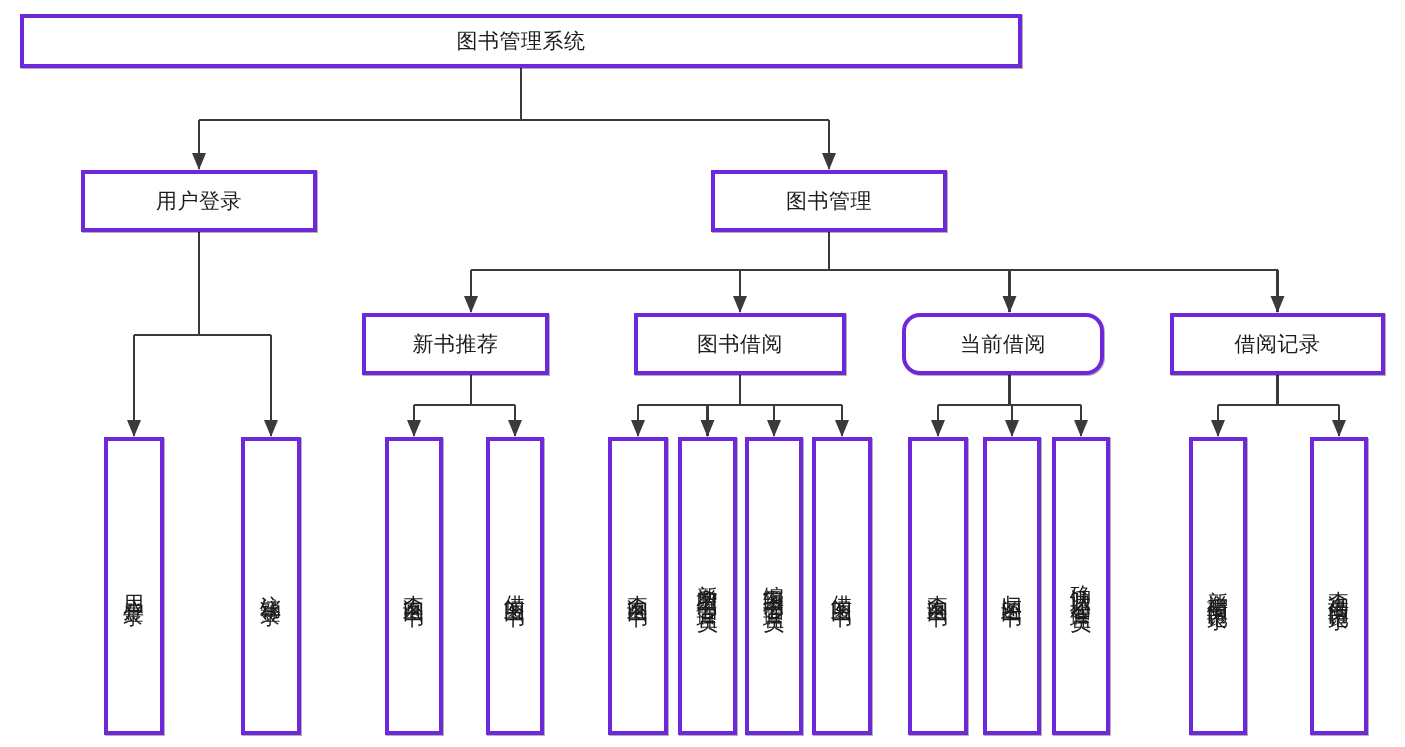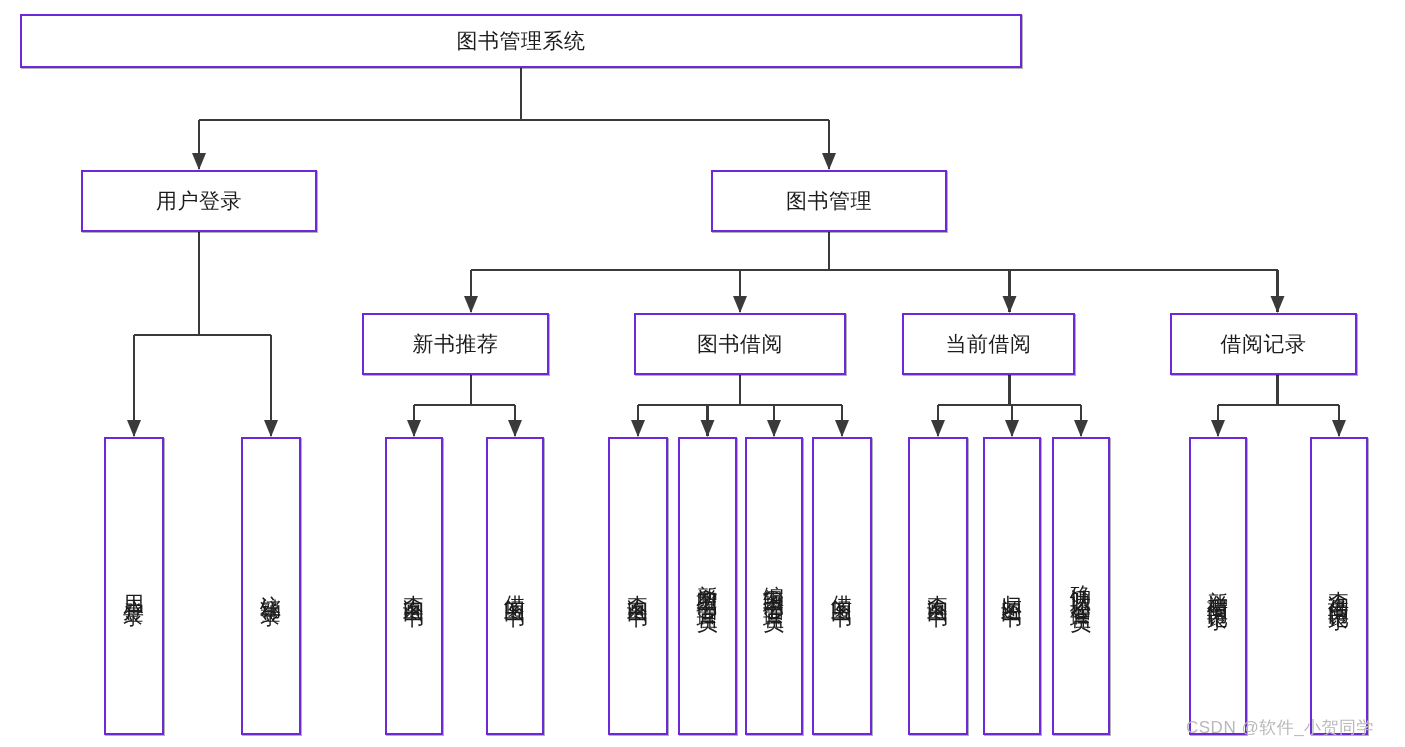--- a/index.html
+++ b/index.html
@@ -17,21 +17,21 @@
   #diagram-root {
     position: absolute;
     left: 0;
     top: 0;
     width: 1405px;
     height: 747px;
   }
   .node-box {
     position: absolute;
     background: #ffffff;
-    border: 2px solid #6d28d9;
+    border: 4px solid #6d28d9;
     box-sizing: border-box;
     box-shadow: 1px 1px 0 rgba(0,0,0,0.30);
   }
   .node-label-h {
     position: absolute;
     left: 0; right: 0; top: 0; bottom: 0;
     display: flex;
     align-items: center;
     justify-content: center;
     font-size: 21px;
@@ -138,24 +138,24 @@
       </div>
       <div class="node-box" style="left: 711px; top: 170px; width: 236px; height: 62px; padding-left: 12px;">
         <div class="node-label-h">图书管理</div>
       </div>
       <div class="node-box" style="left: 362px; top: 313px; width: 187px; height: 62px;">
         <div class="node-label-h">新书推荐</div>
       </div>
       <div class="node-box" style="left: 634px; top: 313px; width: 212px; height: 62px; text-decoration: underline;">
         <div class="node-label-h">图书借阅</div>
       </div>
-      <div class="node-box" style="left: 902px; top: 313px; width: 173px; height: 62px;">
+      <div class="node-box" style="left: 902px; top: 313px; width: 202px; height: 62px; border-radius: 18px;">
         <div class="node-label-h">当前借阅</div>
       </div>
-      <div class="node-box" style="left: 1170px; top: 313px; width: 187px; height: 62px;">
+      <div class="node-box" style="left: 1170px; top: 313px; width: 215px; height: 62px;">
         <div class="node-label-h">借阅记录</div>
       </div>
       <div class="node-box vertical" style="left: 104px; top: 437px; width: 60px; height: 298px;">
         <div class="node-label-v">用户登录</div>
       </div>
       <div class="node-box vertical" style="left: 241px; top: 437px; width: 60px; height: 298px;">
         <div class="node-label-v">注销登录</div>
       </div>
       <div class="node-box vertical" style="left: 385px; top: 437px; width: 58px; height: 298px;">
         <div class="node-label-v">查询图书</div>
@@ -184,14 +184,13 @@
       <div class="node-box vertical" style="left: 1052px; top: 437px; width: 58px; height: 298px;">
         <div class="node-label-v">确认归还（管理员）</div>
       </div>
       <div class="node-box vertical" style="left: 1189px; top: 437px; width: 58px; height: 298px;">
         <div class="node-label-v">新增借阅记录</div>
       </div>
       <div class="node-box vertical" style="left: 1310px; top: 437px; width: 58px; height: 298px;">
         <div class="node-label-v">查询借阅记录</div>
       </div>
     </div>
-  <div id="watermark">CSDN @软件_小贺同学</div>
 </div>
 
 </body></html>

